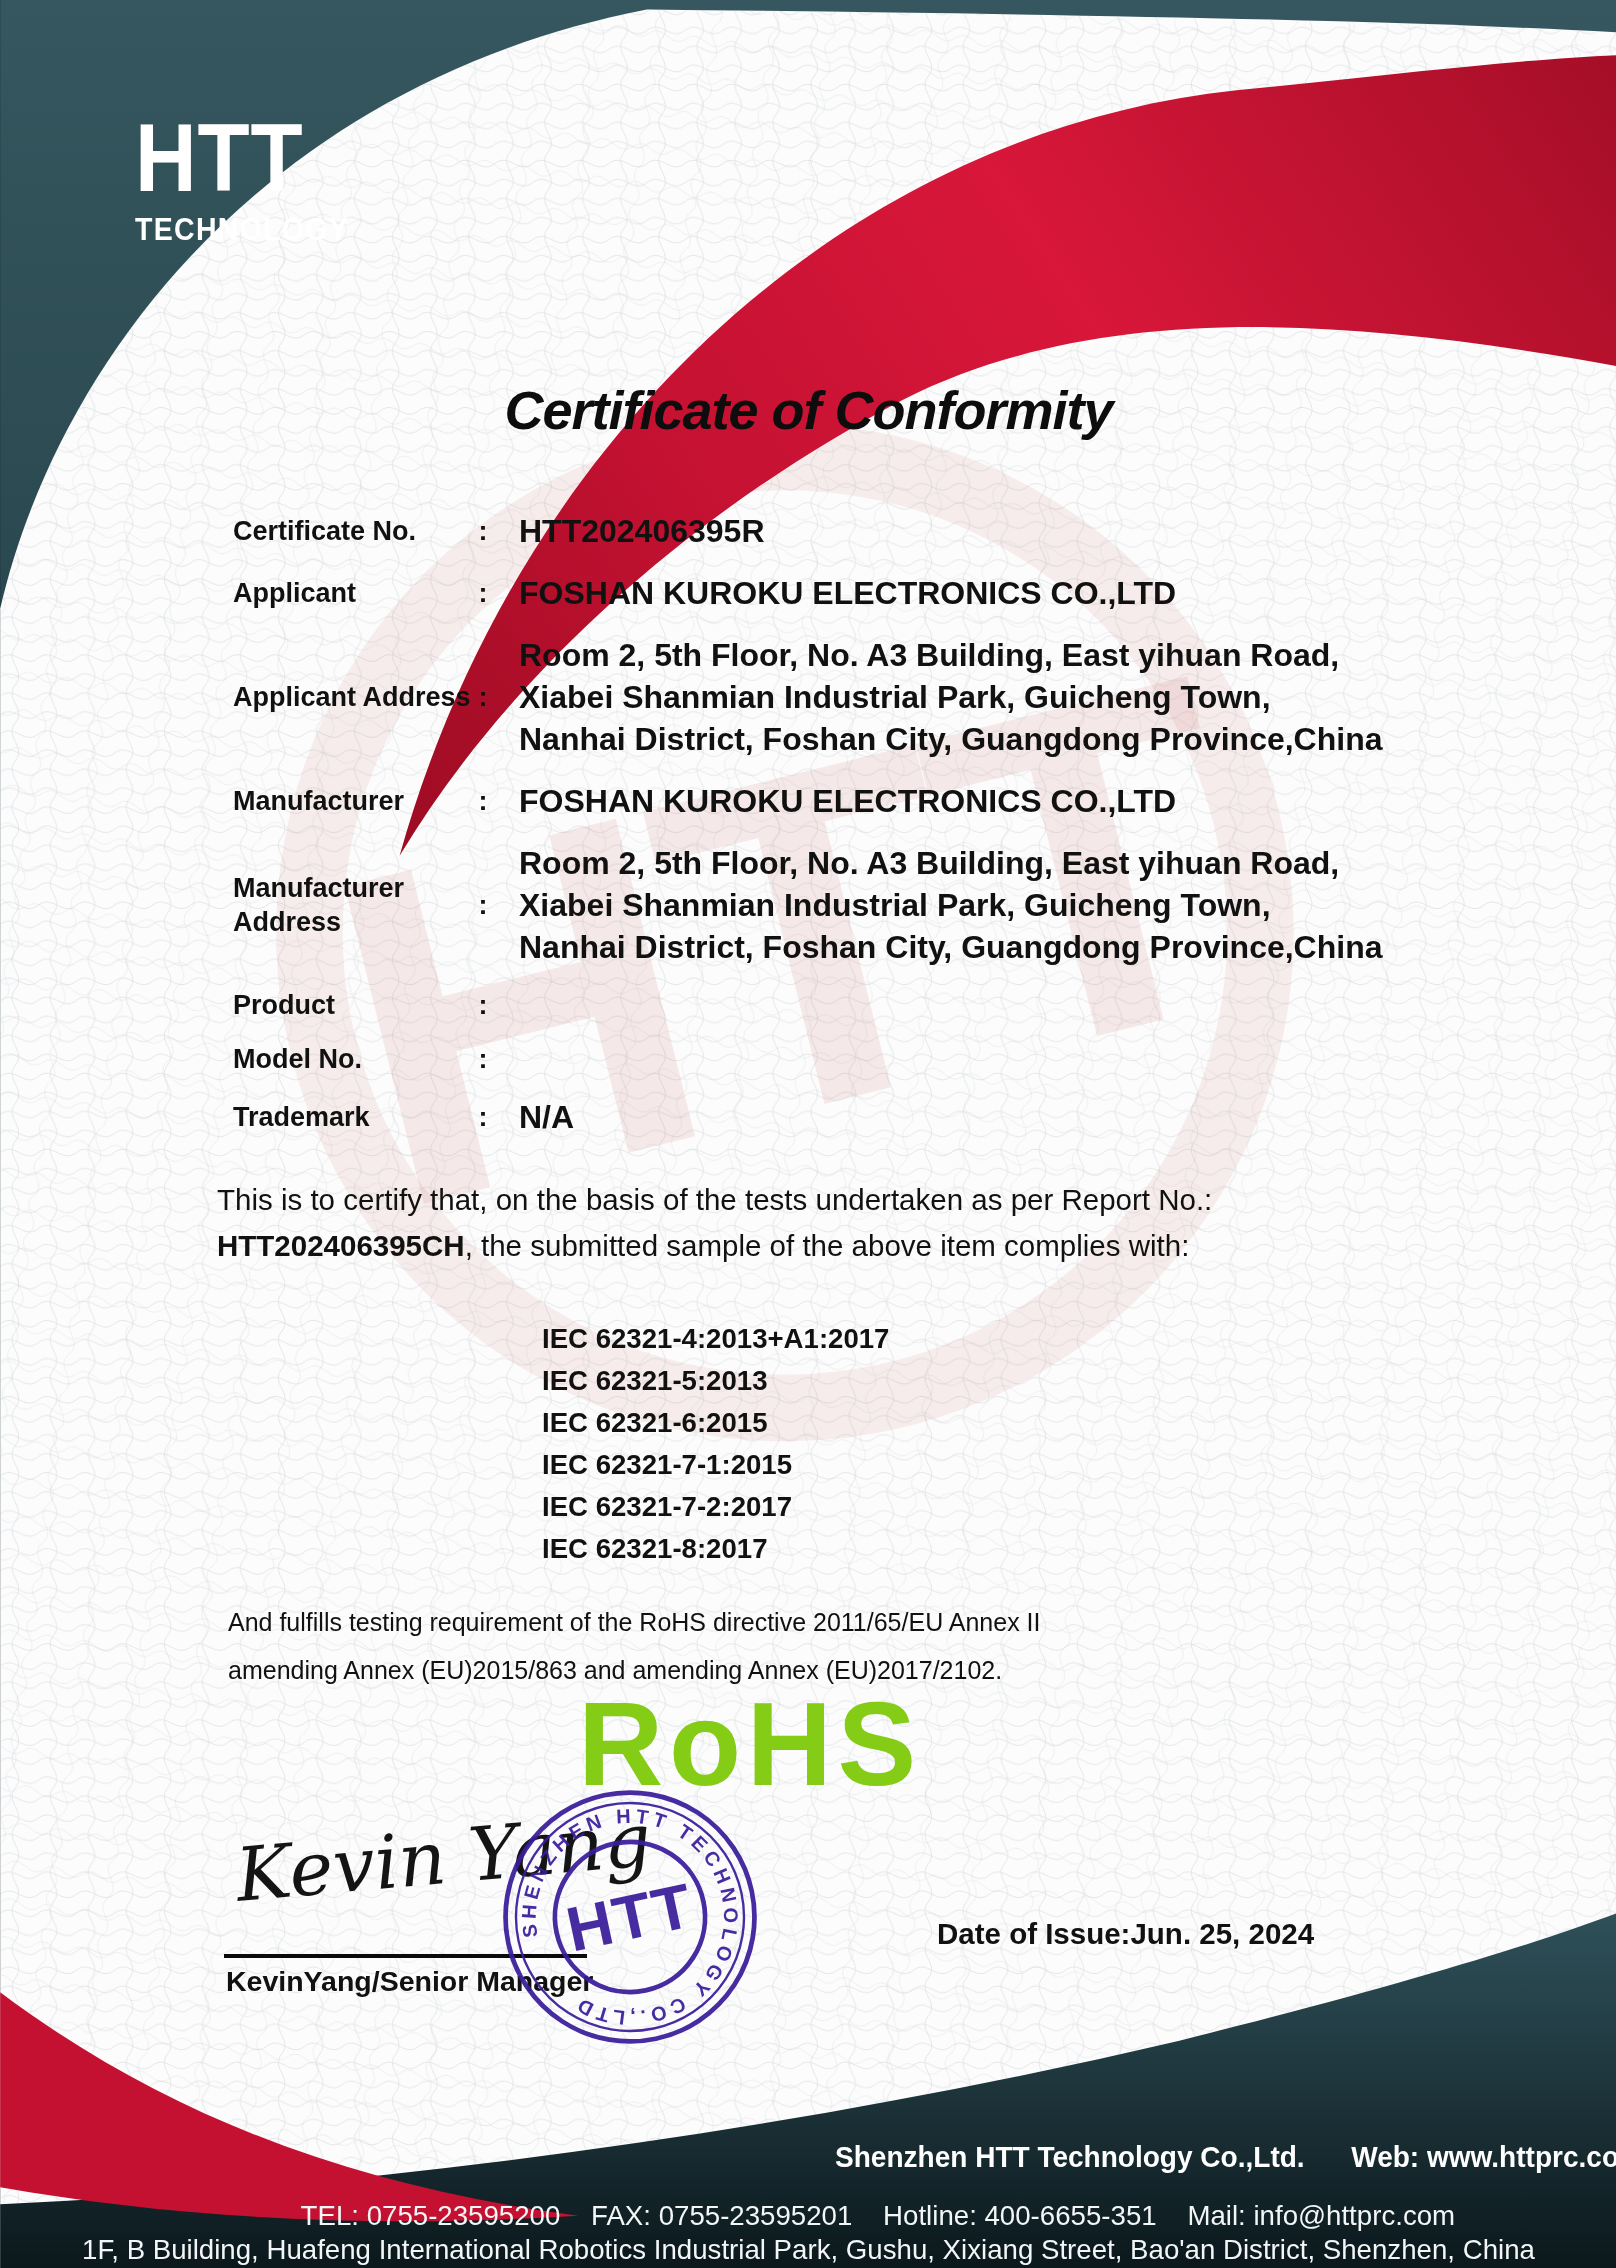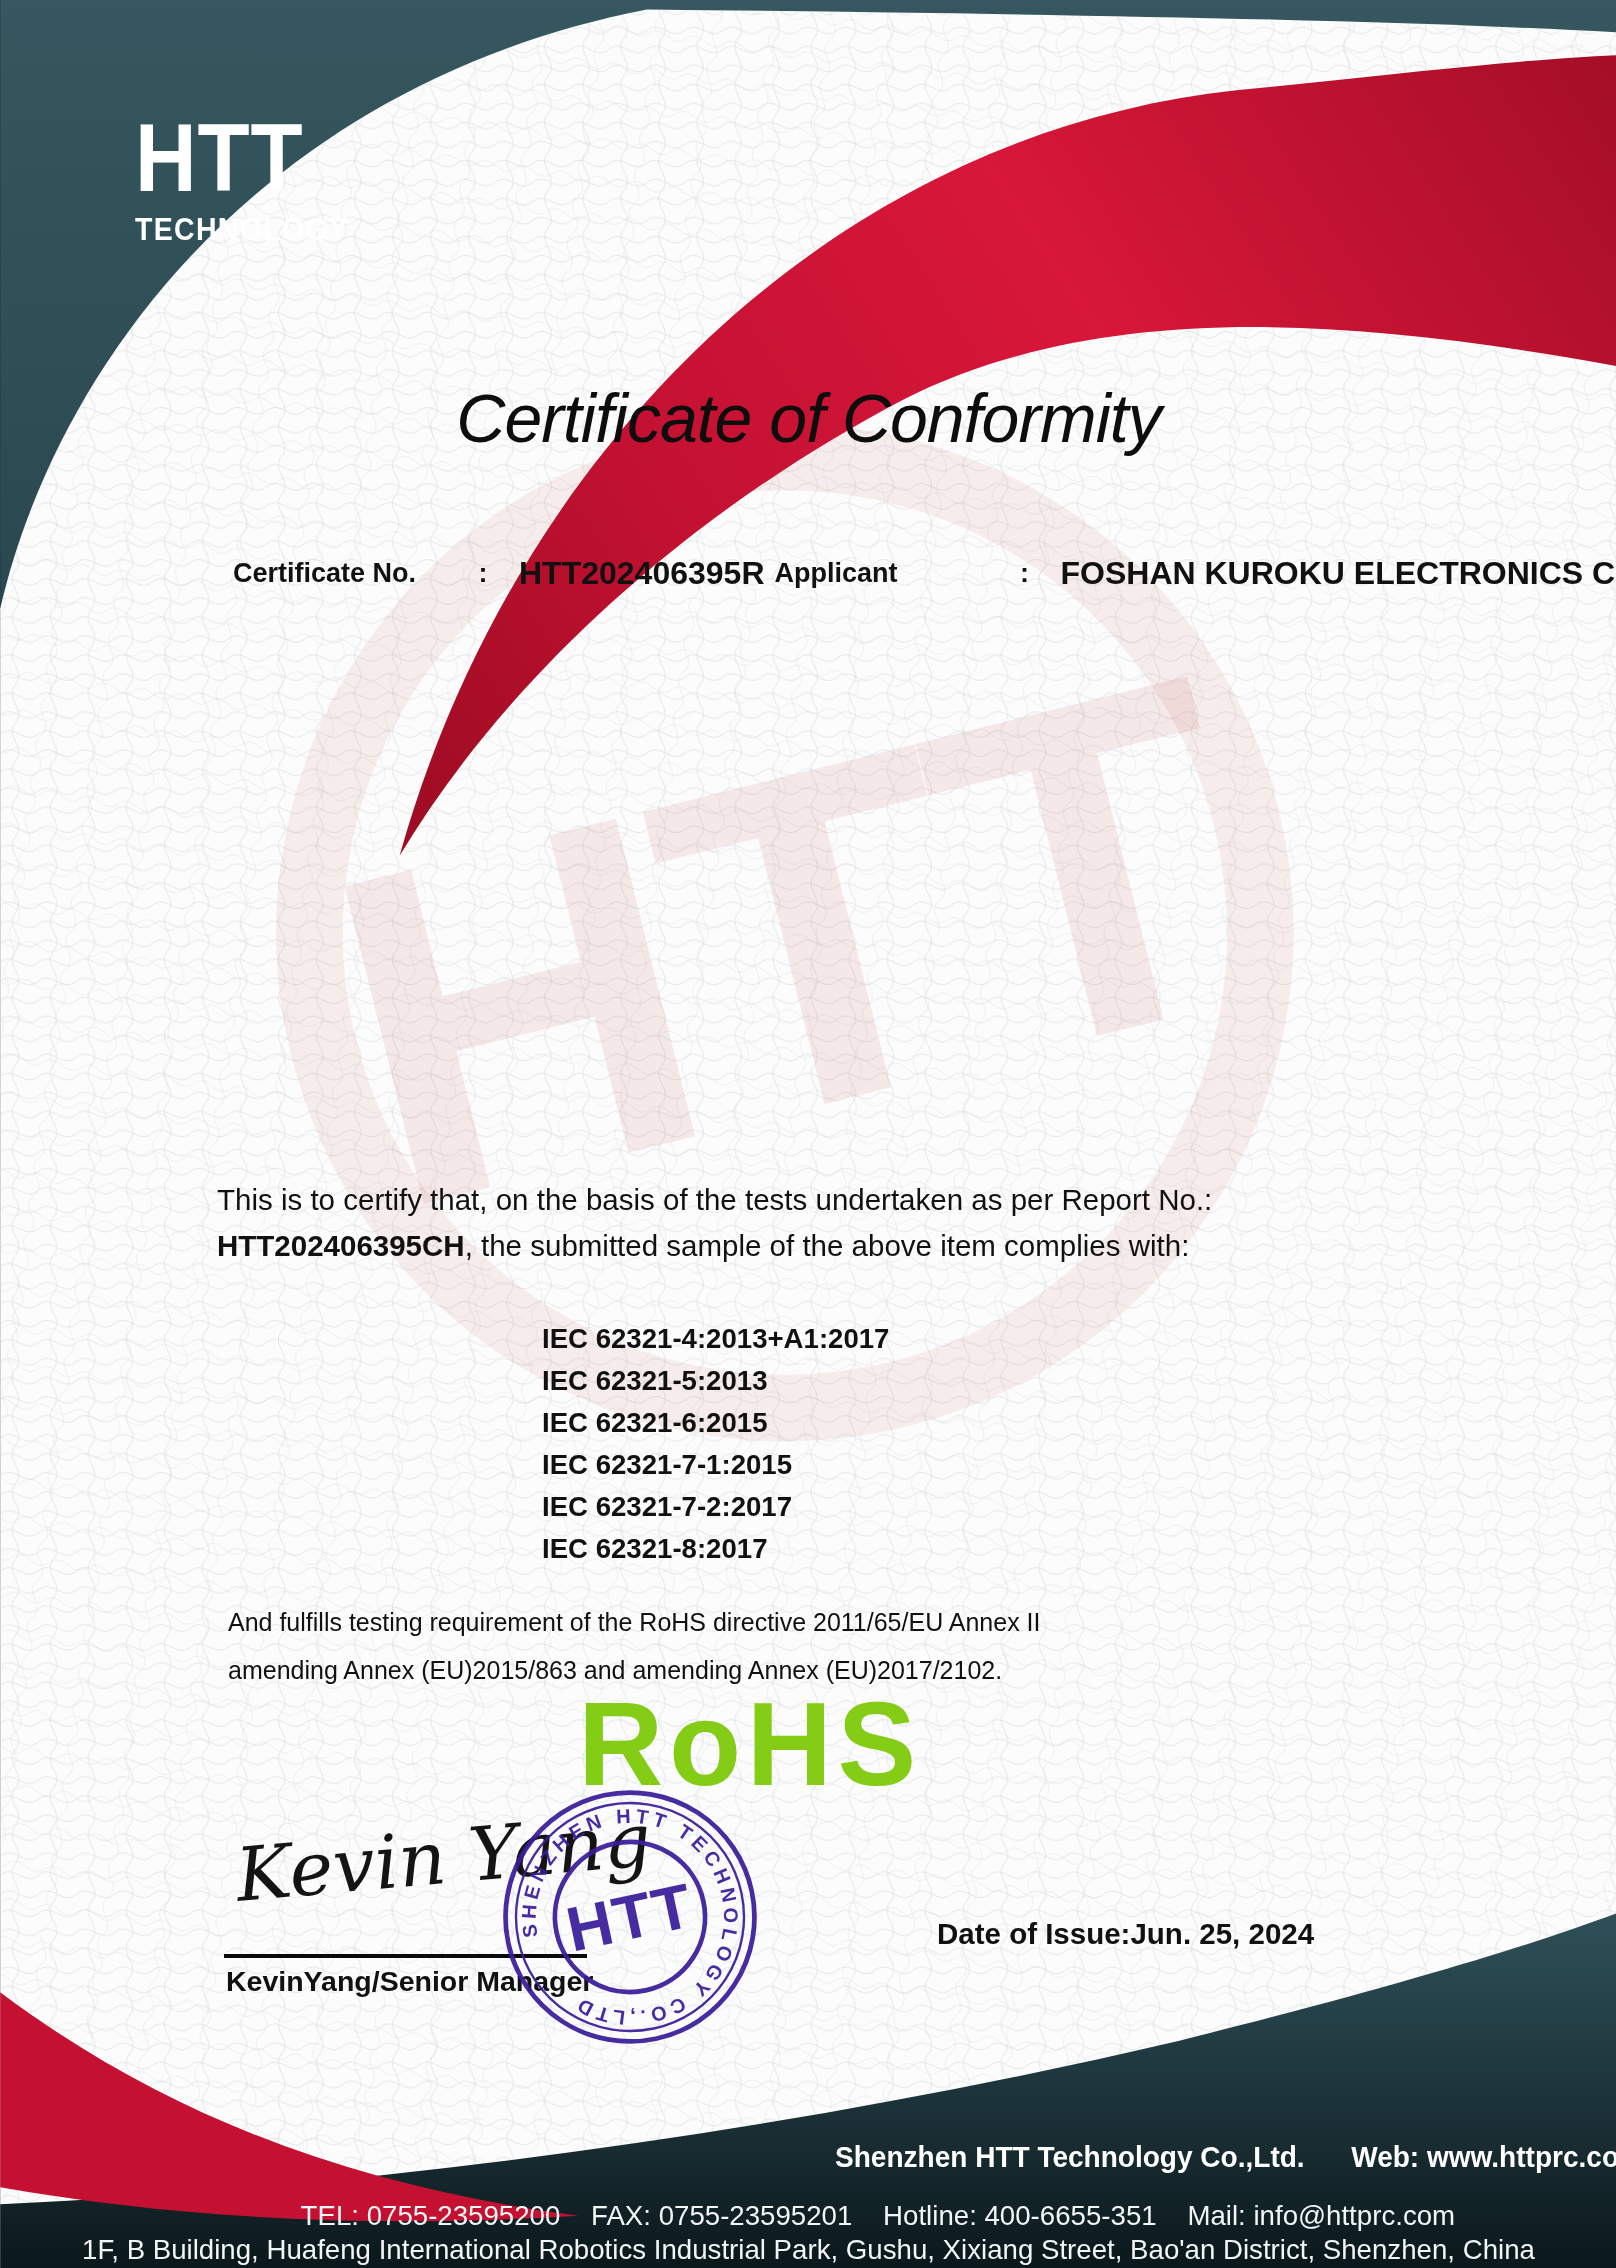--- a/index.html
+++ b/index.html
@@ -7,24 +7,24 @@
         font-family:"Liberation Sans",sans-serif;color:#111;}
   .bg{position:absolute;left:0;top:0;width:1617px;height:2268px;display:block;}
 
   .logo{position:absolute;left:135px;top:112px;color:#fff;}
   .logo-htt{font-size:97px;font-weight:bold;line-height:0.95;letter-spacing:1px;
             transform:scaleX(.88);transform-origin:left;}
   .logo-tech{font-size:31px;font-weight:bold;letter-spacing:1.4px;margin-top:7.6px;
              transform:scaleX(.92);transform-origin:left;}
 
   .title{position:absolute;left:0;right:0;top:379px;margin:0;text-align:center;
-         font-size:68px;font-weight:normal;font-style:italic;letter-spacing:-1px;color:#0d0d0d;}
+         font-size:54px;font-weight:bold;font-style:italic;letter-spacing:-1px;color:#0d0d0d;}
 
   .fields{position:absolute;left:233px;top:510px;width:1198px;display:flex;
-          flex-direction:row;gap:10px;}
+          flex-direction:column;gap:20px;}
   .frow{display:flex;align-items:center;}
   .flabel{width:238px;font-size:27px;font-weight:bold;line-height:34px;flex:none;}
   .fcolon{width:48px;font-size:27px;font-weight:bold;flex:none;padding-left:7.6px;box-sizing:border-box;}
   .fvalue{font-size:32px;font-weight:bold;line-height:42px;}
   .fvalue div{white-space:nowrap;}
 
   .certify{position:absolute;left:217px;top:1177px;width:1227px;margin:0;
            font-size:29.5px;line-height:46px;font-weight:normal;}
   .certify strong{font-weight:bold;}
 

